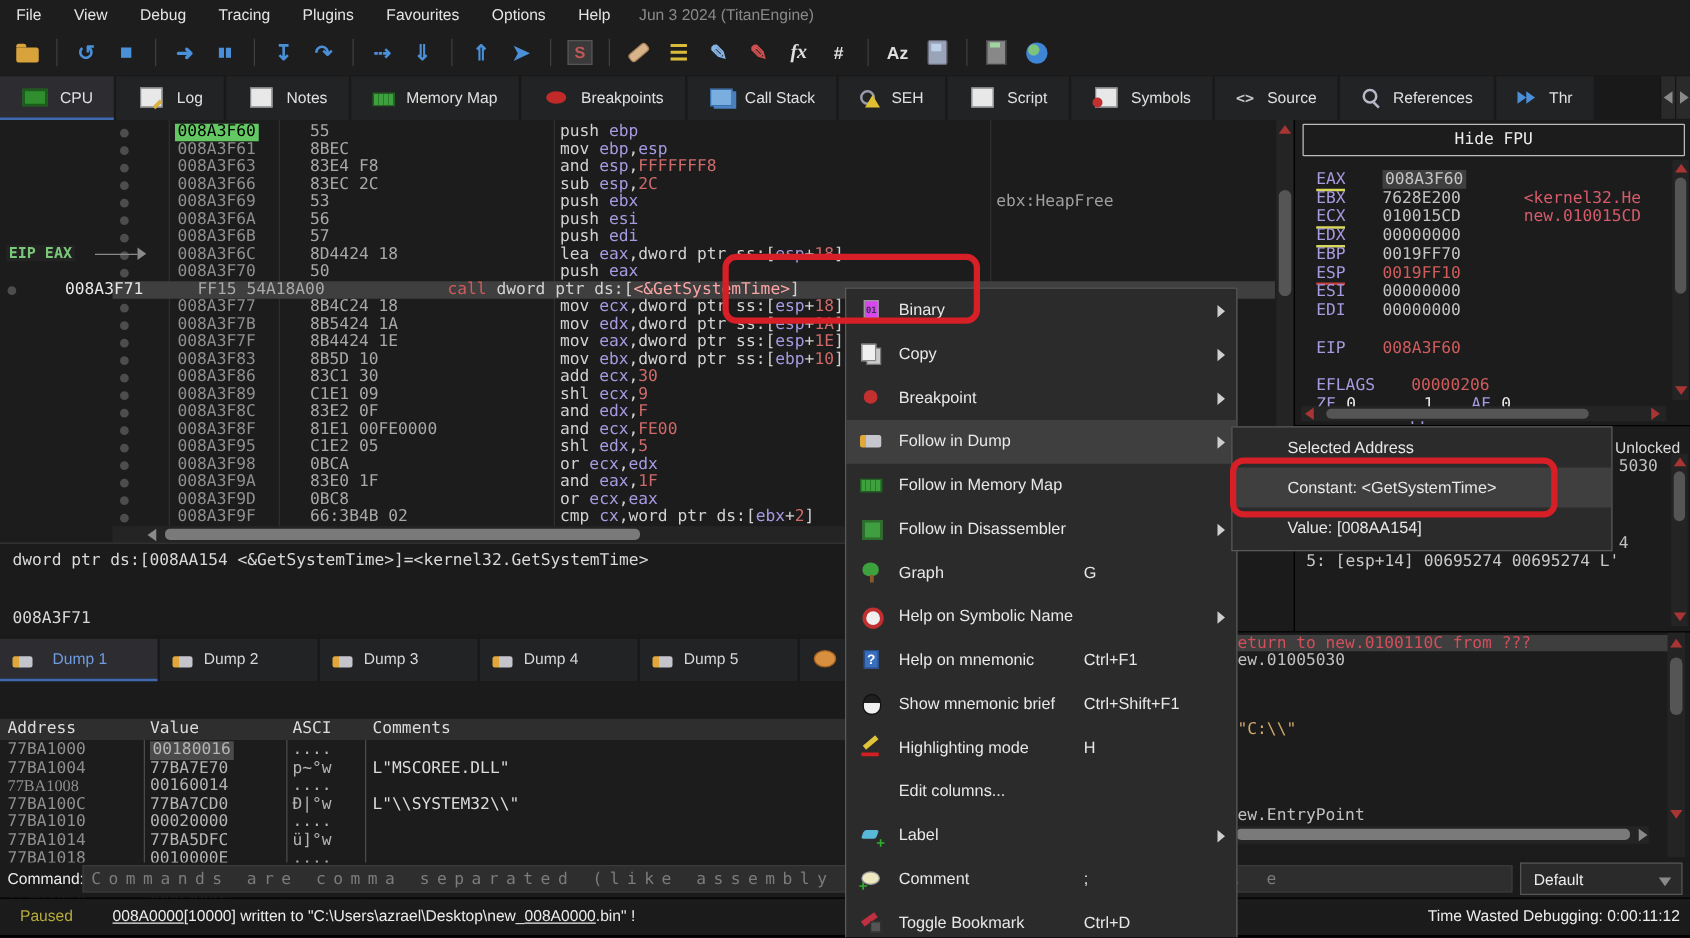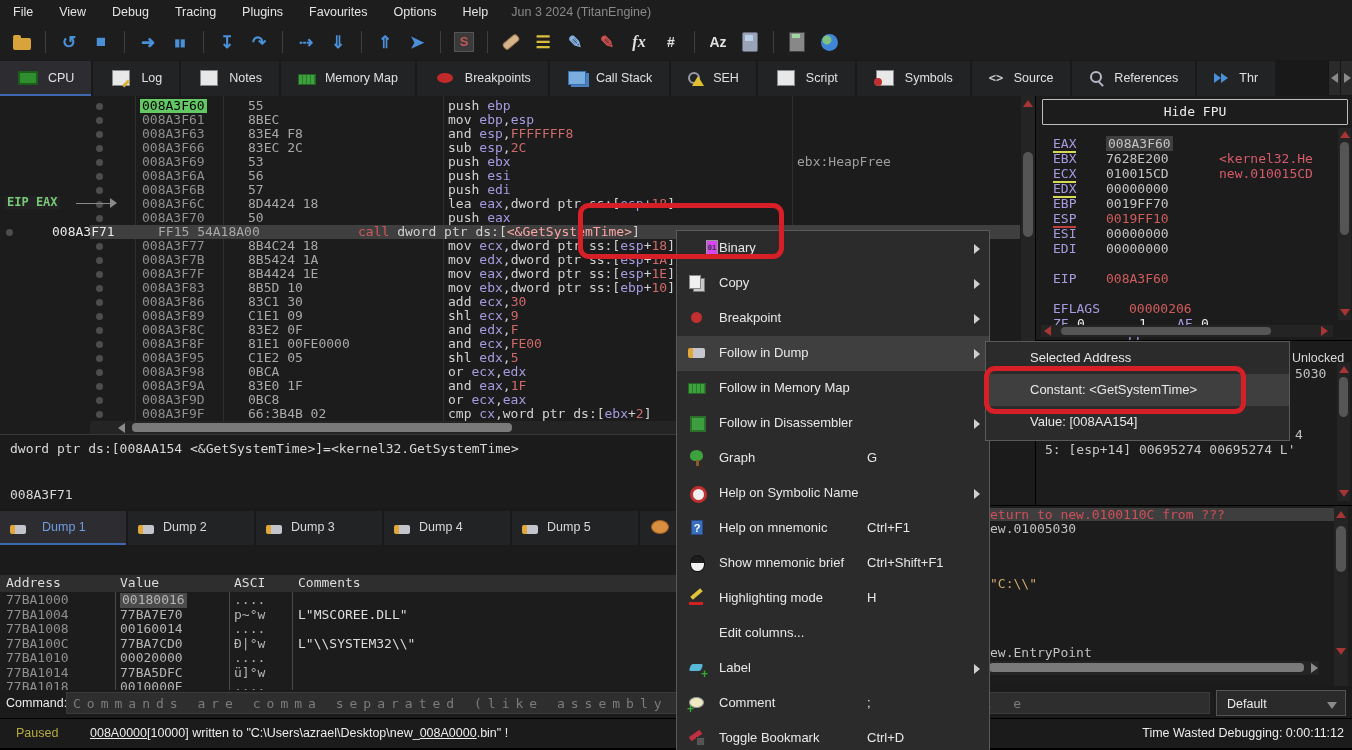--- a/index.html
+++ b/index.html
@@ -122,21 +122,21 @@
   #statusmsg .lnk{text-decoration:underline;}
   #timewasted{position:absolute;right:8px;top:7px;color:#ececec;}
   #bottomstrip{position:absolute;top:748px;left:0;width:1352px;height:2px;background:#000;}
   
   #ctxmenu{position:absolute;top:230px;left:676px;width:314px;height:525px;background:#2b2b2b;border:1px solid #5a5a5a;box-sizing:border-box;z-index:30;}
   .cmi{position:relative;height:35px;color:#e8e8e8;font-size:13px;}
   .cmi.hl{background:#3f3f3f;}
   .cmi .lbl{position:absolute;left:42px;top:9px;} .cmi .sc{position:absolute;left:190px;top:9px;}
   .cmi .arr{position:absolute;right:9px;top:13px;border-top:5px solid transparent;border-bottom:5px solid transparent;border-left:6px solid #cfcfcf;width:0;height:0;}
   .mic{position:absolute;left:11px;top:8px;width:18px;height:18px;}
-  .mic-binary{background:#d946ef;width:12px;height:15px;margin:1px 18px;border:1px solid #999;font:bold 7px/15px "DejaVu Sans Mono",monospace;color:#334;text-align:center;box-sizing:border-box;}
+  .mic-binary{background:#d946ef;width:12px;height:15px;margin:1px 3px;border:1px solid #999;font:bold 7px/15px "DejaVu Sans Mono",monospace;color:#334;text-align:center;box-sizing:border-box;}
   .mic-copy{background:#f0f0f0;width:10px;height:12px;border:1px solid #888;margin:1px;box-shadow:4px 3px 0 -1px #c9c9c9,4px 3px 0 0 #777;}
   .mic-breakpoint{background:#c23030;border-radius:50%;width:11px;height:11px;margin:3px;}
   .mic-follow-dump{width:17px;height:10px;margin-top:4px;border-radius:2px;background:linear-gradient(90deg,#e0a83a 0 5px,#c6c6ce 5px);}
   .mic-follow-disassembler{width:12px;height:12px;margin:2px;background:#3f9e3f;border:2px solid #2c6e2c;}
   .mic-follow-memory-map{width:16px;height:9px;margin-top:4px;background:repeating-linear-gradient(90deg,#3da23d 0 3px,#2c7a2c 3px 4px);border:1px solid #256325;}
   .mic-graph::before{content:"";position:absolute;left:2px;top:1px;width:13px;height:11px;background:#3da23d;border-radius:50% 50% 42% 42%;}
   .mic-graph::after{content:"";position:absolute;left:8px;bottom:1px;width:3px;height:6px;background:#8a5a2a;}
   .mic-help-symbolic{width:11px;height:11px;margin:2px;border:3px solid #c03030;border-radius:50%;background:#f0f0f0;}
   .mic-help-mnemonic{width:12px;height:15px;margin:1px 3px;background:#3a6fc0;border:1px solid #274b85;color:#fff;font:bold 11px/15px "Liberation Sans",sans-serif;text-align:center;box-sizing:border-box;}
   .mic-mnemonic-brief{width:13px;height:15px;margin:1px 2px;border-radius:50% 50% 45% 45%;background:linear-gradient(180deg,#1e1e1e 0 45%,#f0f0f0 45%);border:1px solid #111;}
@@ -490,21 +490,21 @@
           <span class="dcell c-val dval-sel" style="left: 120px;">00180016</span>
           <span class="dcell c-asc" style="left: 234px;">....</span>
         </div>
         <div style="position: absolute; left: 0px; top: 32.5px; width: 985px; height: 14.5px;">
           <span class="dcell c-addr" style="left: 6px;">77BA1004</span>
           <span class="dcell c-val" style="left: 120px;">77BA7E70</span>
           <span class="dcell c-asc" style="left: 234px;">p~°w</span>
           <span class="dcell c-com" style="left: 298px;">L"MSCOREE.DLL"</span>
         </div>
         <div style="position: absolute; left: 0px; top: 47px; width: 985px; height: 14.5px;">
-          <span class="dcell c-addr" style="left: 6px;">77BA1008</span>
+          <span class="dcell c-addr" style="left: 6px; font-family: Liberation Serif, serif;">77BA1008</span>
           <span class="dcell c-val" style="left: 120px;">00160014</span>
           <span class="dcell c-asc" style="left: 234px;">....</span>
         </div>
         <div style="position: absolute; left: 0px; top: 61.5px; width: 985px; height: 14.5px;">
           <span class="dcell c-addr" style="left: 6px;">77BA100C</span>
           <span class="dcell c-val" style="left: 120px;">77BA7CD0</span>
           <span class="dcell c-asc" style="left: 234px;">Ð|°w</span>
           <span class="dcell c-com" style="left: 298px;">L"\\SYSTEM32\\"</span>
         </div>
         <div style="position: absolute; left: 0px; top: 76px; width: 985px; height: 14.5px;">

